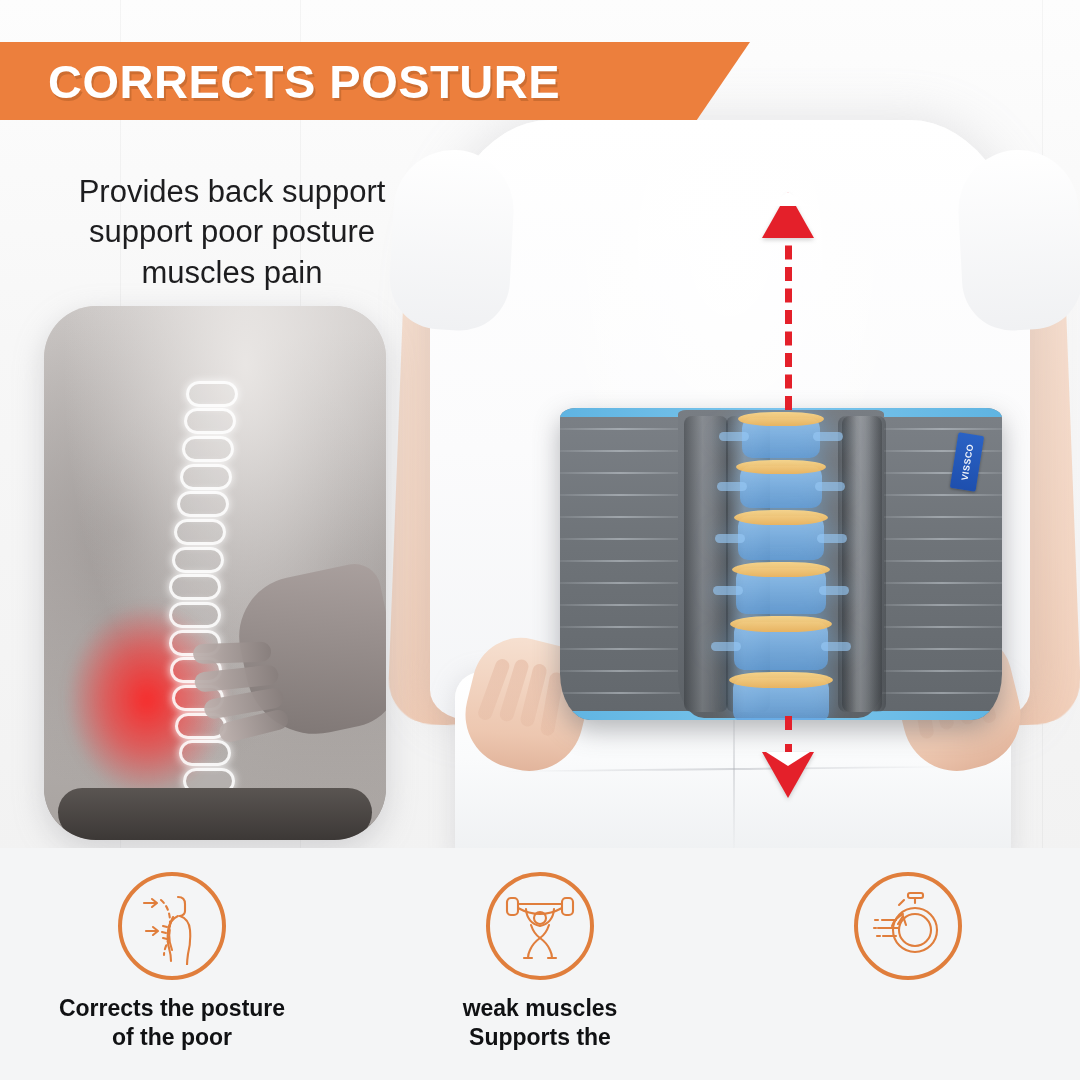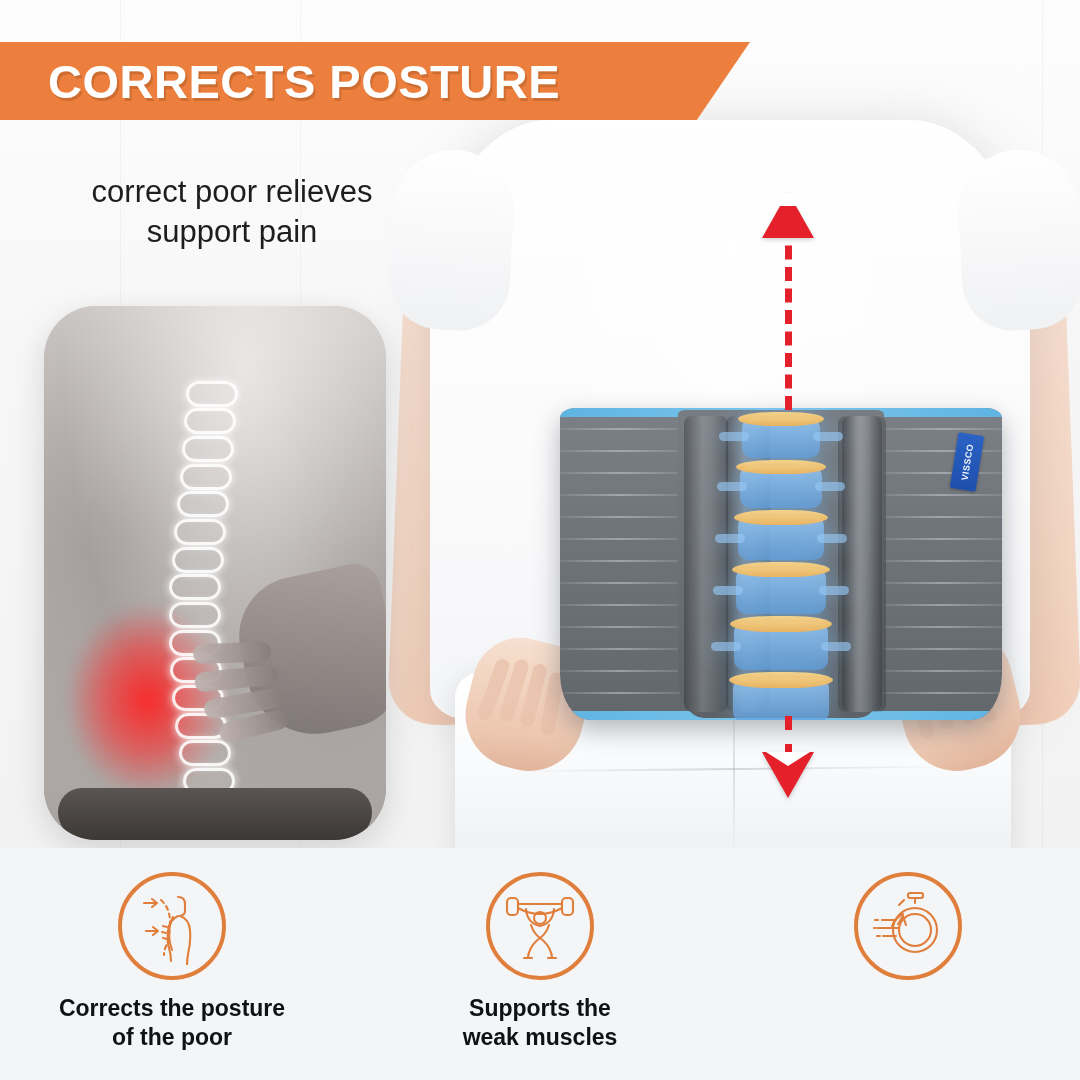--- a/index.html
+++ b/index.html
@@ -394,22 +394,23 @@
     </div>
 
     <div class="waistband"></div>
   </div>
 
   <div class="banner">
     <h1>CORRECTS POSTURE</h1>
   </div>
 
   <div class="copy">
-    <div>correct poor relieves</div>
-    <div>support pain</div>
+    <div>Provides back support</div>
+    <div>support poor posture</div>
+    <div>muscles pain</div>
   </div>
 
   <div class="features">
 
     <div class="feature">
       <div class="fcircle">
         <svg width="78" height="78" viewBox="0 0 78 78" fill="none" stroke="#e07e3c" stroke-width="2.1" stroke-linecap="round" stroke-linejoin="round">
           <path d="M45 10 q7 0 7 7 l0 7 q0 4 -5 5"></path>
           <path d="M47 29 q9 3 10 14 q1 13 -2 24 q-1 7 -1 11"></path>
           <path d="M45 29 q-9 4 -10 15 q-1 10 1 17 q2 7 2 13"></path>
@@ -437,22 +438,22 @@
           <path d="M17 21 q22 12 44 0"></path>
           <circle cx="39" cy="31" r="6"></circle>
           <path d="M25 22 q1 14 14 17 q13 -3 14 -17"></path>
           <path d="M30 38 q3 9 9 13 q6 -4 9 -13"></path>
           <path d="M39 51 q-7 5 -10 12 q-2 4 -2 8"></path>
           <path d="M39 51 q7 5 10 12 q2 4 2 8"></path>
           <path d="M23 71 h8 M47 71 h8"></path>
         </svg>
       </div>
       <div class="flabel">
+        <div>weak muscles</div>
         <div>Supports the</div>
-        <div>weak muscles</div>
       </div>
     </div>
 
     <div class="feature">
       <div class="fcircle">
         <svg width="78" height="78" viewBox="0 0 78 78" fill="none" stroke="#e07e3c" stroke-width="2.1" stroke-linecap="round" stroke-linejoin="round">
           <rect x="39" y="6" width="15" height="5" rx="2"></rect>
           <path d="M46 11 v5"></path>
           <path d="M30 18 l5 -5"></path>
           <circle cx="46" cy="43" r="22"></circle>

